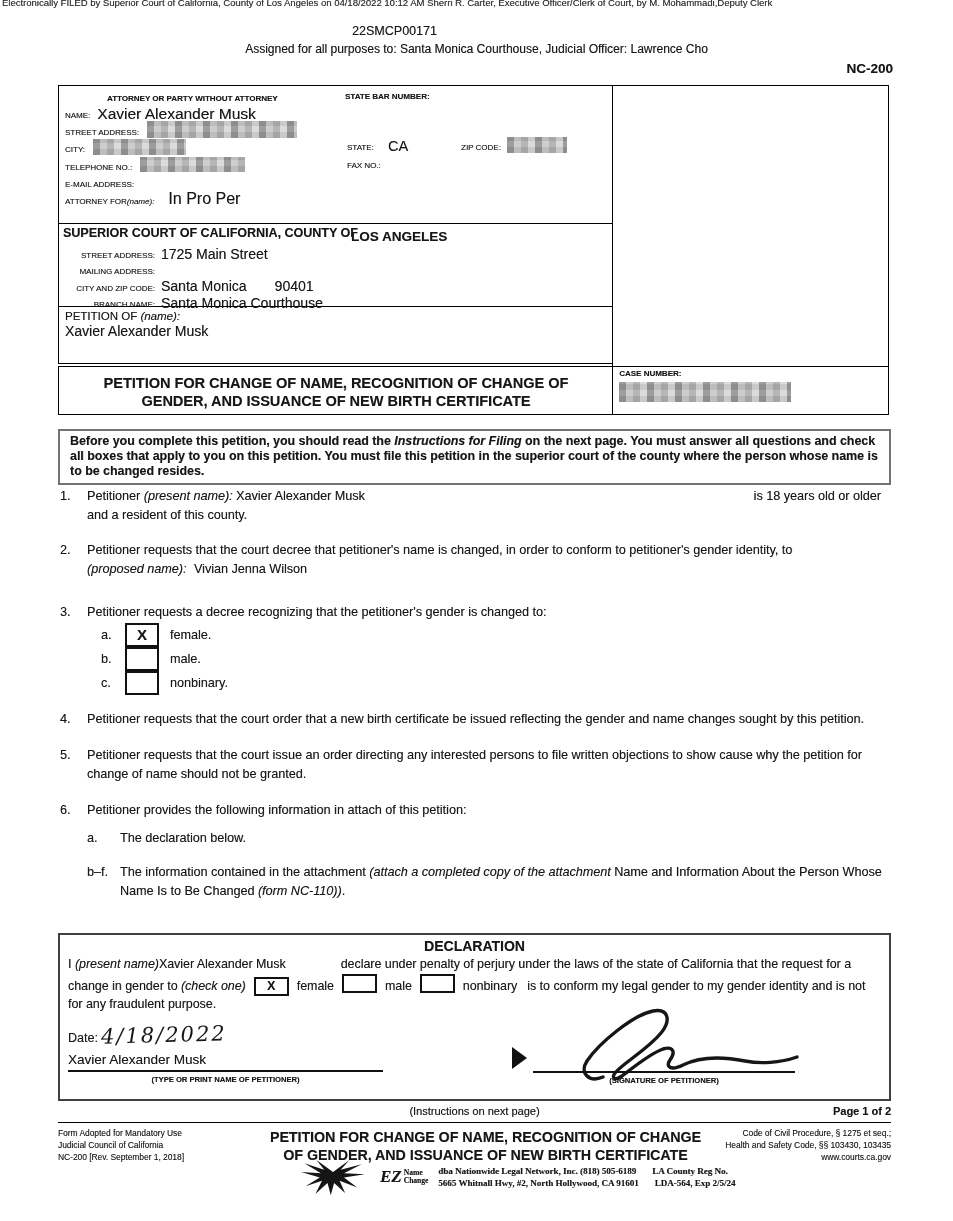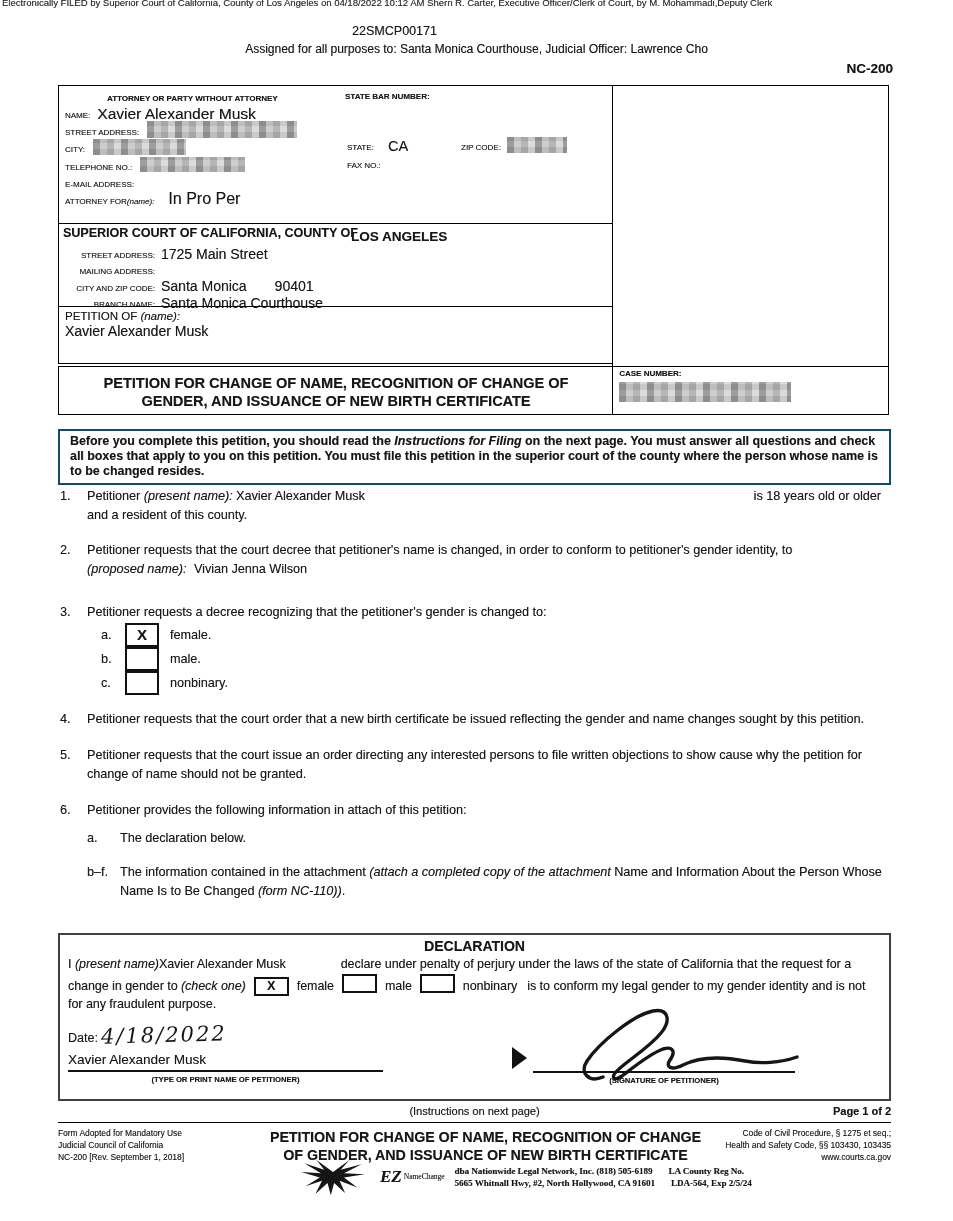--- a/index.html
+++ b/index.html
@@ -31,21 +31,21 @@
   .abs{position:absolute;bottom:2px;}
   .redact{display:inline-block;vertical-align:bottom;opacity:.85;
     background:repeating-linear-gradient(90deg,rgba(75,75,75,.55) 0 7px,rgba(175,175,175,.5) 7px 14px,
       rgba(120,120,120,.5) 14px 21px,rgba(205,205,205,.45) 21px 28px),
       repeating-linear-gradient(0deg,#b5b5b5 0 6px,#dcdcdc 6px 12px);}
   .crow{height:16.4px;display:flex;align-items:flex-end;position:relative;}
   .clbl{font-size:8px;width:92px;text-align:right;margin-right:6px;white-space:nowrap;line-height:1.1;}
   .cval{font-size:14px;line-height:1;white-space:nowrap;}
   .courthead{font-size:12.5px;font-weight:bold;height:18px;position:relative;}
   
-  .notice{position:absolute;top:429px;left:58px;width:833px;border:2px solid #0c4a6e;box-sizing:border-box;
+  .notice{position:absolute;top:429px;left:58px;width:833px;border:2px solid #737373;box-sizing:border-box;
           padding:3px 10px 4px 10px;font-size:12.4px;font-weight:bold;line-height:1.22;}
   
   .items{position:absolute;top:487px;left:60px;width:831px;font-size:12.6px;line-height:1.5;}
   .item{display:flex;position:relative;}
   .inum{width:27px;flex:none;}
   .itext{flex:1;}
   .rightnote{position:absolute;right:10px;top:0;}
   .it{font-style:italic;}
   .opts{margin:2px 0 0 14px;}
   .opt{display:flex;align-items:center;height:24px;}
@@ -81,22 +81,22 @@
   .pagenum{position:absolute;right:0;top:0;font-weight:bold;}
   .footrule{position:absolute;top:1122px;left:58px;width:833px;border-top:1.6px solid #000;}
   .footleft{position:absolute;top:1128px;left:58px;width:195px;font-size:8.4px;line-height:1.4;}
   .footcenter{position:absolute;top:1128px;left:248px;width:475px;text-align:center;
               font-size:14.2px;font-weight:bold;line-height:1.3;}
   .footright{position:absolute;top:1128px;right:62px;width:235px;text-align:right;
              font-size:8.4px;line-height:1.4;}
   .ezrow{position:absolute;top:1157px;left:300px;display:flex;align-items:center;}
   .ezlogo{display:flex;align-items:center;margin-left:14px;}
   .ezmain{font-family:"Liberation Serif",serif;font-weight:bold;font-style:italic;font-size:17px;}
-  .ezstack{display:flex;font-family:"Liberation Serif",serif;
-           font-size:7.5px;line-height:1.1;margin-left:2px;font-weight:normal;}
+  .ezstack{display:flex;flex-direction:column;font-family:"Liberation Serif",serif;
+           font-size:7.5px;line-height:1.1;margin-left:2px;font-weight:bold;}
   .ezaddr{margin-left:10px;font-family:"Liberation Serif",serif;font-size:9px;font-weight:bold;
           line-height:1.35;}
   .ezline{display:flex;gap:16px;white-space:nowrap;}
 </style>
 </head>
 <body>
 
 <div class="page">
 
   <div class="efiling">Electronically FILED by Superior Court of California, County of Los Angeles on 04/18/2022 10:12 AM Sherri R. Carter, Executive Officer/Clerk of Court, by M. Mohammadi,Deputy Clerk</div>

